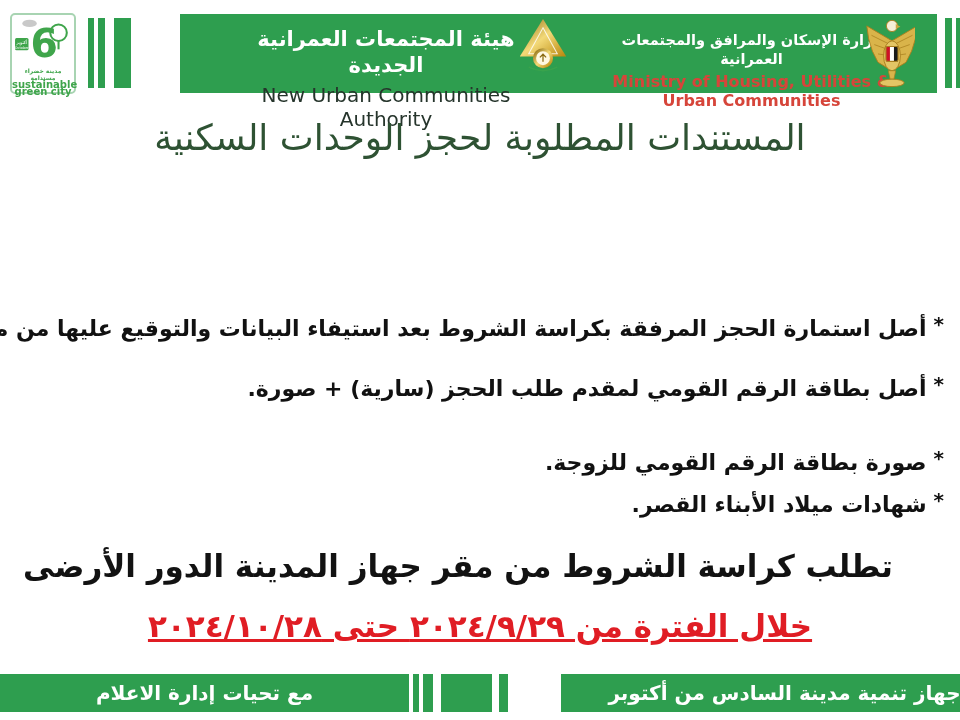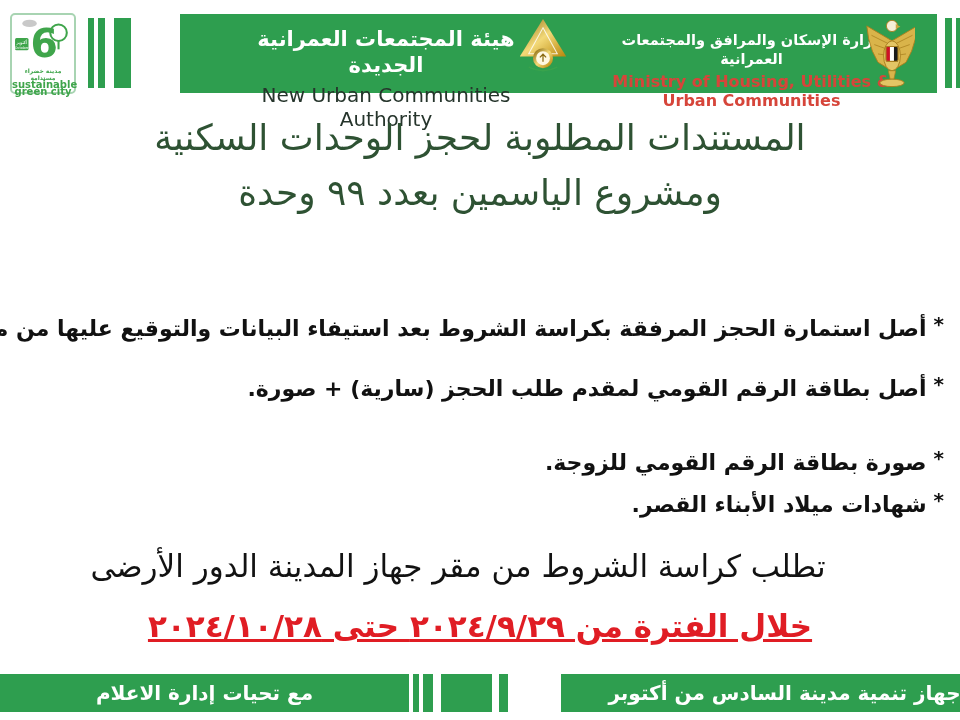--- a/index.html
+++ b/index.html
@@ -23,21 +23,21 @@
   .min-en{font-size:16px;font-weight:bold;color:#d6453a;margin-top:3px;}
   .eagle{position:absolute;left:684px;top:2px;}
 
   
   .title{position:absolute;top:110px;left:0;width:960px;text-align:center;
          color:#2e5233;font-weight:normal;font-size:36px;line-height:55px;direction:rtl;}
   .req{position:absolute;right:16px;left:16px;direction:rtl;text-align:right;
        color:#111111;font-weight:bold;font-size:22px;white-space:nowrap;}
   .star{display:inline-block;transform:translateY(-5px);font-size:20px;margin-left:7px;}
   .booklet{position:absolute;top:548px;left:0;width:916px;text-align:center;
-           font-size:31px;font-weight:normal;color:#121212;direction:rtl;}
+           font-size:31px;font-weight:bold;color:#121212;direction:rtl;}
   .period{position:absolute;top:608px;left:0;width:960px;text-align:center;
           font-size:31px;font-weight:bold;color:#e01d24;direction:rtl;text-decoration:underline;}
 
   
   .fbar{position:absolute;top:674px;height:38px;background:#2e9e4f;color:#ffffff;
         font-weight:bold;font-size:20px;display:flex;align-items:center;
         justify-content:center;direction:rtl;}
   .fs{position:absolute;top:674px;height:38px;background:#2e9e4f;}
 </style>
 </head>
@@ -108,21 +108,20 @@
       <ellipse cx="30" cy="71" rx="13" ry="4" fill="#e3c565" stroke="#a97f1e"></ellipse>
     </svg>
   </div>
 
   <div class="hs" style="left:915px;width:22px;"></div>
   <div class="hs" style="left:945px;width:7px;"></div>
   <div class="hs" style="left:956px;width:4px;"></div>
 
   <div class="title">
     <div>المستندات المطلوبة لحجز الوحدات السكنية</div>
-    <div>ومشروع الياسمين بعدد ٩٩ وحدة</div>
   </div>
 
   <div class="req" style="top:316px;">
     <span class="star">*</span><span>أصل استمارة الحجز المرفقة بكراسة الشروط بعد استيفاء البيانات والتوقيع عليها من مقدم الطلب.</span>
   </div>
   <div class="req" style="top:376px;">
     <span class="star">*</span><span>أصل بطاقة الرقم القومي لمقدم طلب الحجز (سارية) + صورة.</span>
   </div>
   <div class="req" style="top:434px;margin-top:16px;">
     <span class="star">*</span><span>صورة بطاقة الرقم القومي للزوجة.</span>

